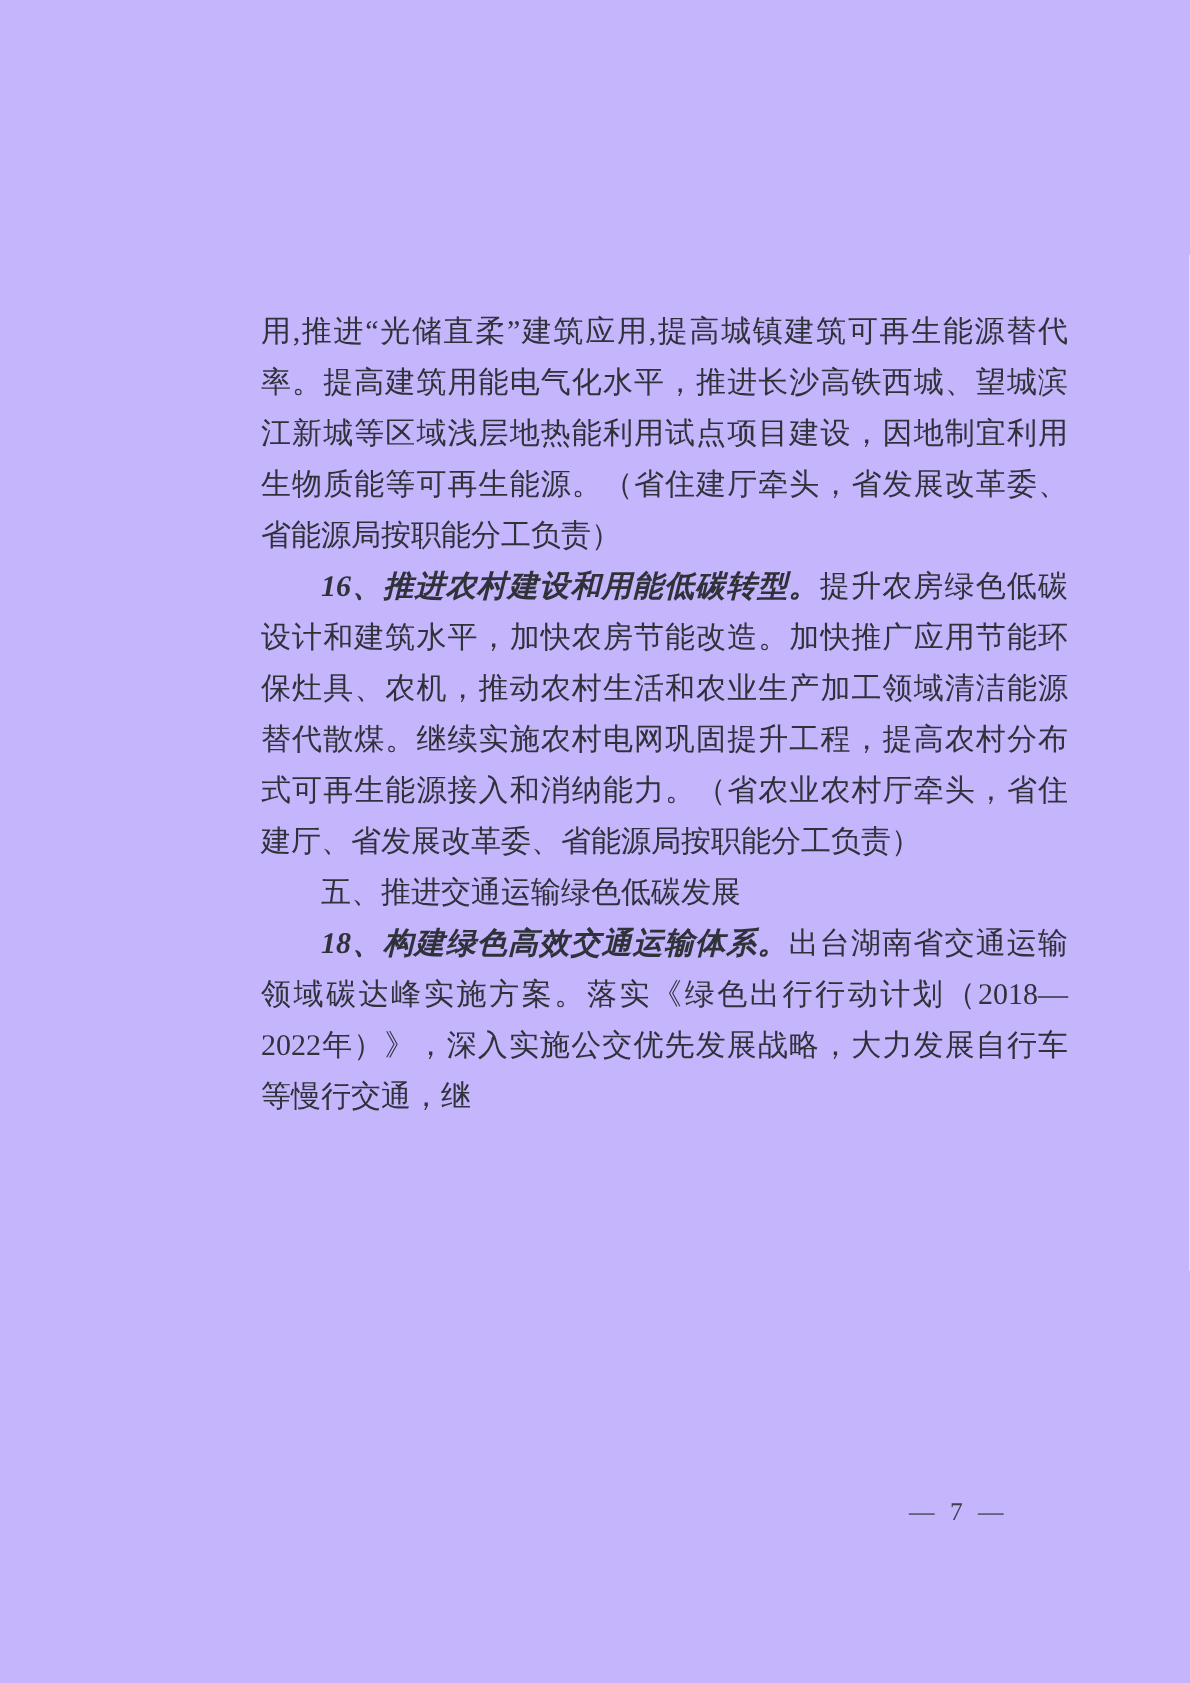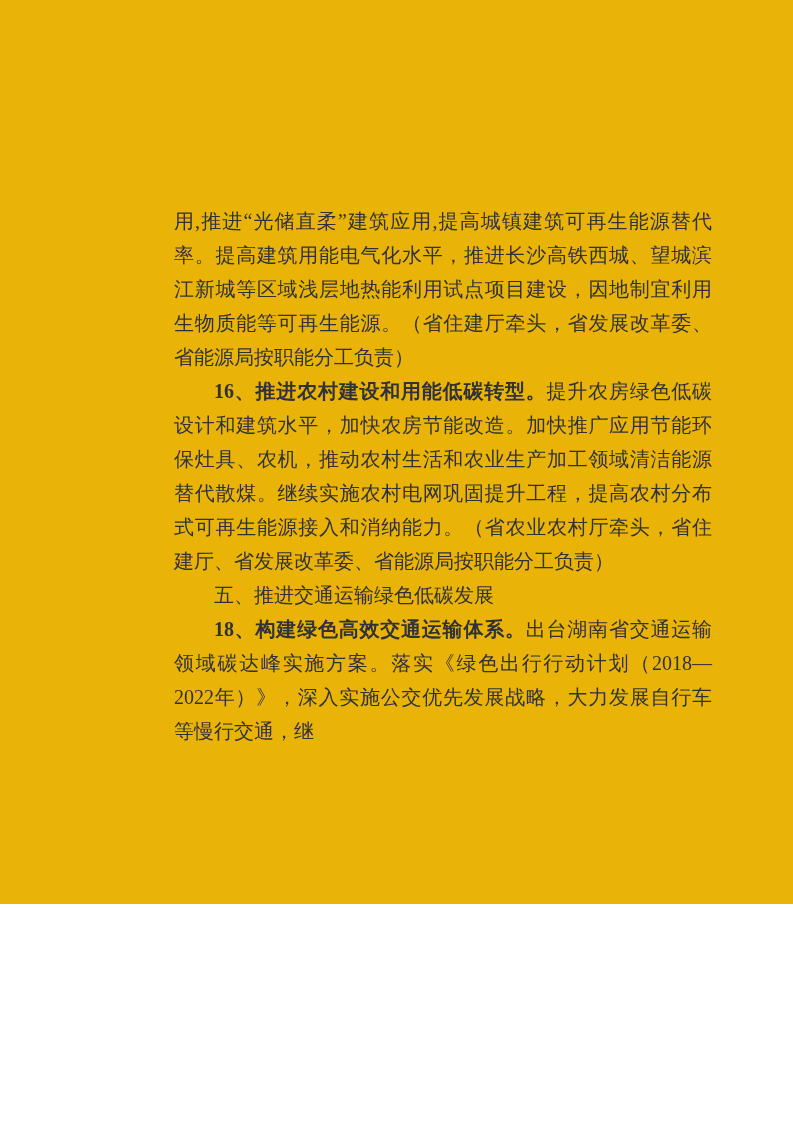--- a/index.html
+++ b/index.html
@@ -3,22 +3,22 @@
 <meta charset="utf-8">
 <style>
   html, body {
     margin: 0;
     padding: 0;
     background: #ffffff;
   }
   .sheet {
     position: relative;
     width: 793px;
-    height: 904px;
-    background: #eab308;
+    height: 1122px;
+    background: #c4b5fd;
     overflow: hidden;
     font-family: "Liberation Serif", "DejaVu Serif", serif;
     color: #30323a;
   }
   .text-block {
     position: absolute;
     left: 174px;
     top: 204px;
     width: 538px;
     font-size: 20px;
@@ -29,20 +29,21 @@
   }
   .para {
     margin: 0;
     padding: 0;
   }
   .para.indent {
     text-indent: 40px;
   }
   .lead {
     font-weight: bold;
+    font-style: italic;
   }
   .section-heading {
     margin: 0;
     padding: 0;
     text-indent: 40px;
     font-weight: normal;
   }
   .page-number {
     position: absolute;
     top: 997px;

